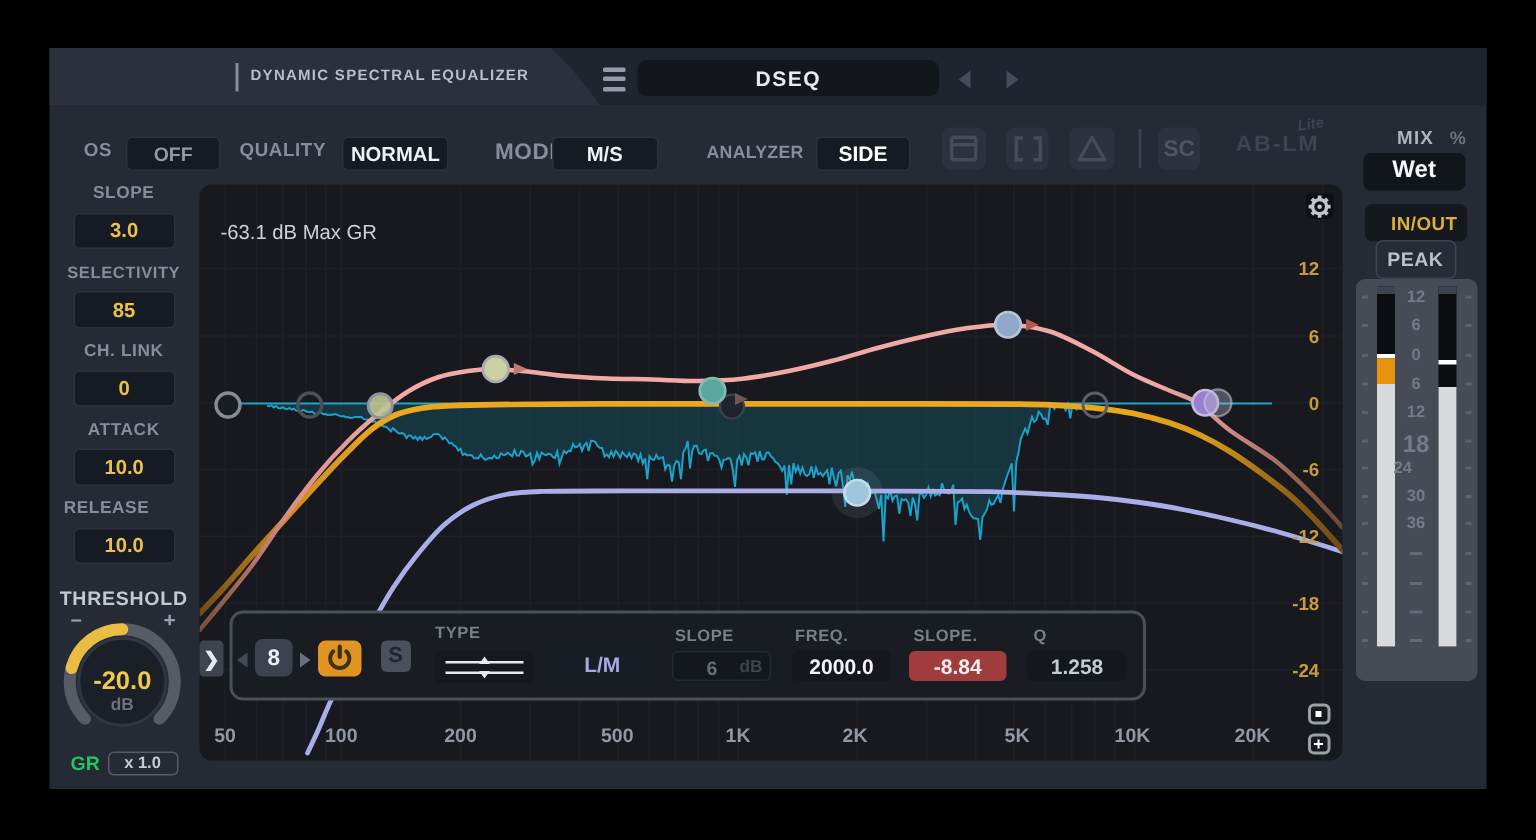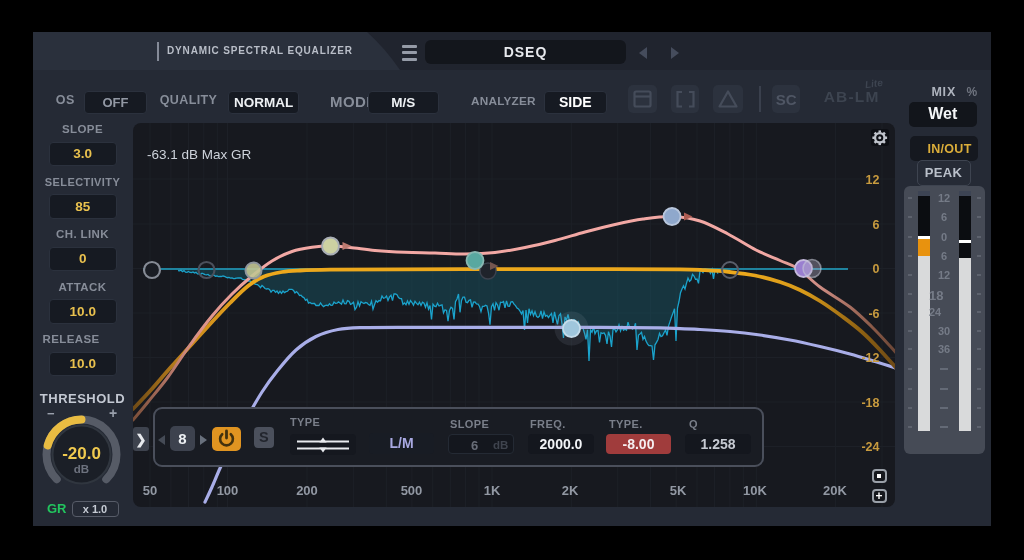--- a/index.html
+++ b/index.html
@@ -250,22 +250,22 @@
       </svg></div>
 <div class="lbl" style="left:340px;top:406px;font-size:10px;color:#7a7f8a">CHANNEL</div>
 <div class="abs" style="left:336px;top:400.5px;width:65px;height:21px;background:#181c24;border-radius:4px;display:flex;align-items:center;justify-content:center;color:#a9a9e2;font-weight:bold;font-size:14px">L/M</div>
 <div class="lbl" style="left:417px;top:386px;font-size:11px;color:#7a7f8a">SLOPE</div>
 <div class="abs" style="left:415px;top:402px;width:66px;height:19.5px;background:#14171e;border:1px solid #242a34;border-radius:4px;color:#686d78;font-weight:bold;font-size:13px">
       <span style="position:absolute;left:22px;top:2.5px">6</span>
       <span style="position:absolute;left:44px;top:3.5px;font-size:11.5px;color:#3f444e">dB</span>
     </div>
 <div class="lbl" style="left:497px;top:386px;font-size:11px;color:#7a7f8a">FREQ.</div>
 <div class="abs" style="left:495px;top:402px;width:66px;height:19.5px;background:#14171e;border-radius:4px;display:flex;align-items:center;justify-content:center;color:#f2f4f7;font-weight:bold;font-size:14px">2000.0</div>
-<div class="lbl" style="left:576px;top:386px;font-size:11px;color:#7a7f8a">TYPE.</div>
-<div class="abs" style="left:573px;top:402px;width:65px;height:19.5px;background:#a03c3c;border-radius:4px;display:flex;align-items:center;justify-content:center;color:#f5eef0;font-weight:bold;font-size:14px">-8.00</div>
+<div class="lbl" style="left:576px;top:386px;font-size:11px;color:#7a7f8a">SLOPE.</div>
+<div class="abs" style="left:573px;top:402px;width:65px;height:19.5px;background:#a03c3c;border-radius:4px;display:flex;align-items:center;justify-content:center;color:#f5eef0;font-weight:bold;font-size:14px">-8.84</div>
 <div class="lbl" style="left:656px;top:386px;font-size:11px;color:#7a7f8a">Q</div>
 <div class="abs" style="left:652px;top:402px;width:66px;height:19.5px;background:#14171e;border-radius:4px;display:flex;align-items:center;justify-content:center;color:#c6cad2;font-weight:bold;font-size:14px">1.258</div>
 
 <div class="abs" style="left:876.5px;top:104px;width:68.5px;height:25px;background:#15181f;border-radius:5px"></div>
 <div class="abs" style="left:876.5px;top:110px;width:80px;text-align:center;color:#dcae3a;font-weight:bold;font-size:12.5px;letter-spacing:.3px">IN/OUT</div>
 <div class="abs" style="left:883.5px;top:128px;width:54px;height:25.5px;background:#262b36;border:1.5px solid #3e4450;border-radius:5px;display:flex;align-items:center;justify-content:center;color:#bac0ca;font-weight:bold;font-size:13px;letter-spacing:.3px">PEAK</div>
 <div class="abs" style="left:871px;top:154px;width:80.5px;height:267.5px;background:#464b56;border-radius:6px"></div>
 <div class="abs" style="left:884.5px;top:159px;width:12px;height:240px;background:#0b0d11">
 <div class="abs" style="left:0;top:0;width:12px;height:5px;background:#3d4454"></div>
 <div class="abs" style="left:0;top:45px;width:12px;height:2.5px;background:#fff"></div>
@@ -286,21 +286,21 @@
       <div class="abs" style="left:943.5px;top:184px;width:4px;height:2px;background:#5d626d"></div>
       <div class="abs" style="left:896px;top:199.3px;width:30px;text-align:center;color:#757b87;font-weight:bold;font-size:11px">0</div>
       <div class="abs" style="left:875px;top:204.3px;width:4px;height:2px;background:#5d626d"></div>
       <div class="abs" style="left:943.5px;top:204.3px;width:4px;height:2px;background:#5d626d"></div>
       <div class="abs" style="left:896px;top:217.6px;width:30px;text-align:center;color:#757b87;font-weight:bold;font-size:11px">6</div>
       <div class="abs" style="left:875px;top:222.6px;width:4px;height:2px;background:#5d626d"></div>
       <div class="abs" style="left:943.5px;top:222.6px;width:4px;height:2px;background:#5d626d"></div>
       <div class="abs" style="left:896px;top:236.6px;width:30px;text-align:center;color:#757b87;font-weight:bold;font-size:11px">12</div>
       <div class="abs" style="left:875px;top:241.6px;width:4px;height:2px;background:#5d626d"></div>
       <div class="abs" style="left:943.5px;top:241.6px;width:4px;height:2px;background:#5d626d"></div>
-      <div class="abs" style="left:896px;top:255.60000000000002px;width:30px;color:#757b87;font-weight:bold;font-size:13px">18</div>
+      <div class="abs" style="left:896px;top:255.60000000000002px;width:30px;text-align:center;color:#757b87;font-weight:bold;font-size:16px">18</div>
       <div class="abs" style="left:875px;top:260.6px;width:4px;height:2px;background:#5d626d"></div>
       <div class="abs" style="left:943.5px;top:260.6px;width:4px;height:2px;background:#5d626d"></div>
       <div class="abs" style="left:896px;top:274px;width:30px;text-align:left;color:#757b87;font-weight:bold;font-size:11px">24</div>
       <div class="abs" style="left:875px;top:279px;width:4px;height:2px;background:#5d626d"></div>
       <div class="abs" style="left:943.5px;top:279px;width:4px;height:2px;background:#5d626d"></div>
       <div class="abs" style="left:896px;top:293px;width:30px;text-align:center;color:#757b87;font-weight:bold;font-size:11px">30</div>
       <div class="abs" style="left:875px;top:298px;width:4px;height:2px;background:#5d626d"></div>
       <div class="abs" style="left:943.5px;top:298px;width:4px;height:2px;background:#5d626d"></div>
       <div class="abs" style="left:896px;top:311.3px;width:30px;text-align:center;color:#757b87;font-weight:bold;font-size:11px">36</div>
       <div class="abs" style="left:875px;top:316.3px;width:4px;height:2px;background:#5d626d"></div>

